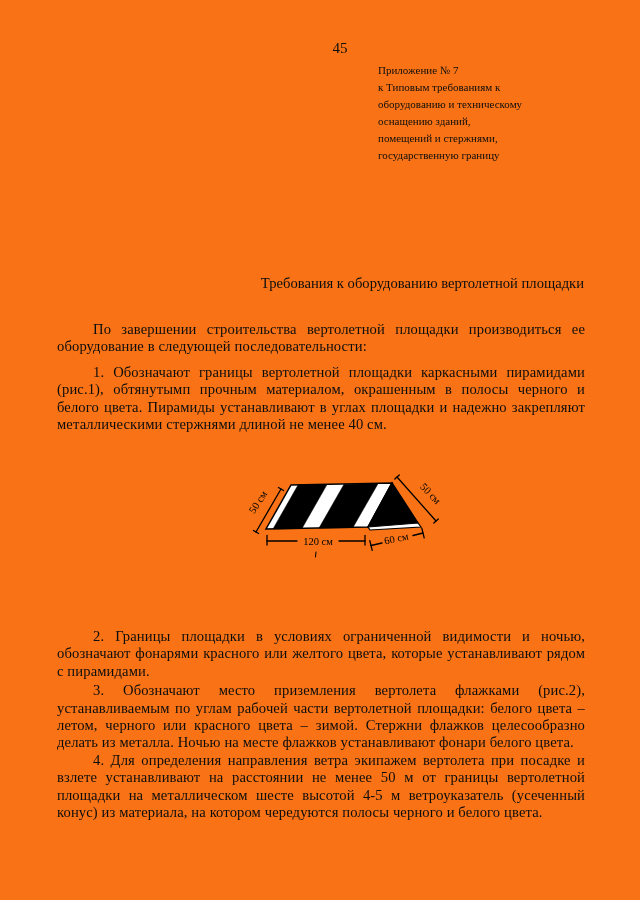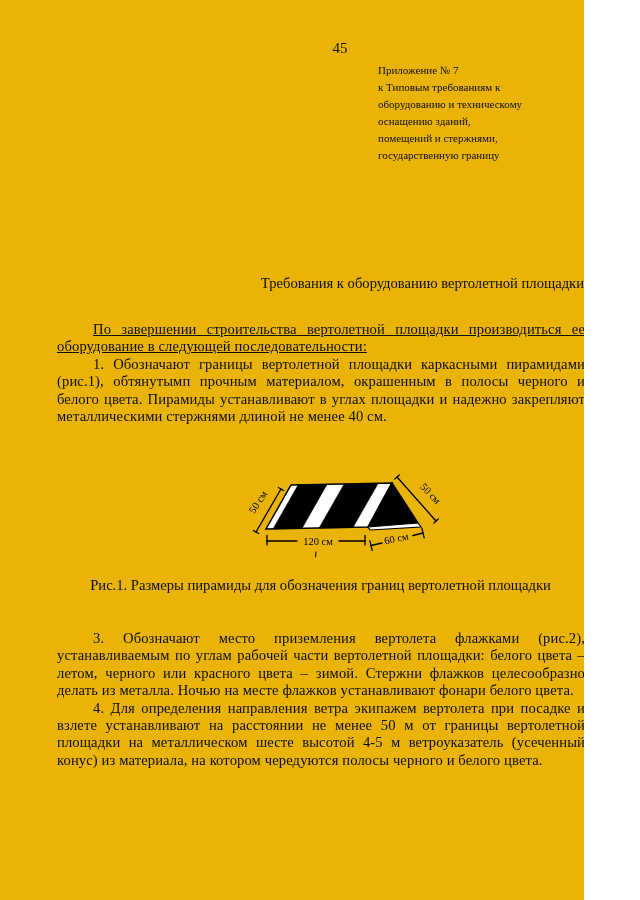--- a/index.html
+++ b/index.html
@@ -1,19 +1,19 @@
 <!DOCTYPE html>
 <html><head>
 <meta charset="utf-8">
 <style>
   html,body { margin:0; padding:0; background:#fff; }
   .page {
     position:relative;
-    width:584px; height:900px;
-    background:#eab308;
+    width:640px; height:900px;
+    background:#f97316;
     color:#0d0d0d;
     font-family:"Liberation Serif", serif;
     overflow:hidden;
   }
   .pagenum {
     position:absolute; top:40px; left:20px; width:640px;
     text-align:center; font-size:15px;
   }
   .appendix {
     position:absolute; left:378px; top:62px; width:215px;
@@ -24,21 +24,21 @@
     position:absolute; top:275px; left:57px; width:527px;
     text-align:right; font-size:14.6px;
   }
   .body-block {
     position:absolute; left:57px; width:528px;
     font-size:14.6px; line-height:17.4px;
     text-align:justify; letter-spacing:0.12px;
   }
   .body-block p { margin:0; text-indent:36px; }
   #block-top { top:321px; }
-  #block-top .p-intro { margin-bottom:0;text-decoration:underline; }
+  #block-top .p-intro { margin-bottom:8px; }
   #block-bottom { top:628px; }
   #block-bottom .p-item3 { margin-top:2px; }
   .figure-wrap {
     position:absolute; left:240px; top:463px;
     width:210px; height:100px;
   }
   .fig-caption {
     position:absolute; top:577px; left:57px; width:527px;
     text-align:center; font-size:14.6px;
   }
@@ -107,20 +107,20 @@
 
       <g stroke="#000" stroke-width="1.3" stroke-linecap="round">
         <line x1="157" y1="14" x2="196" y2="58"></line>
         <line x1="154.8" y1="16" x2="159.3" y2="12"></line>
         <line x1="193.8" y1="60" x2="198.3" y2="56"></line>
       </g>
       <text text-anchor="middle" transform="translate(188,33) rotate(46)">50 см</text>
     </svg>
   </div>
 
-  <div class="fig-caption">Рис.1. Размеры пирамиды для обозначения границ вертолетной площадки</div>
 
   <div class="body-block" id="block-bottom">
+    <p class="p-item2">2. Границы площадки в условиях ограниченной видимости и ночью, обозначают фонарями красного или желтого цвета, которые устанавливают рядом с пирамидами.</p>
     <p class="p-item3">3. Обозначают место приземления вертолета флажками (рис.2), устанавливаемым по углам рабочей части вертолетной площадки: белого цвета – летом, черного или красного цвета – зимой. Стержни флажков целесообразно делать из металла. Ночью на месте флажков устанавливают фонари белого цвета.</p>
     <p class="p-item4">4. Для определения направления ветра экипажем вертолета при посадке и взлете устанавливают на расстоянии не менее 50 м от границы вертолетной площадки на металлическом шесте высотой 4-5 м ветроуказатель (усеченный конус) из материала, на котором чередуются полосы черного и белого цвета.</p>
   </div>
 
 </div>
 
 </body></html>

